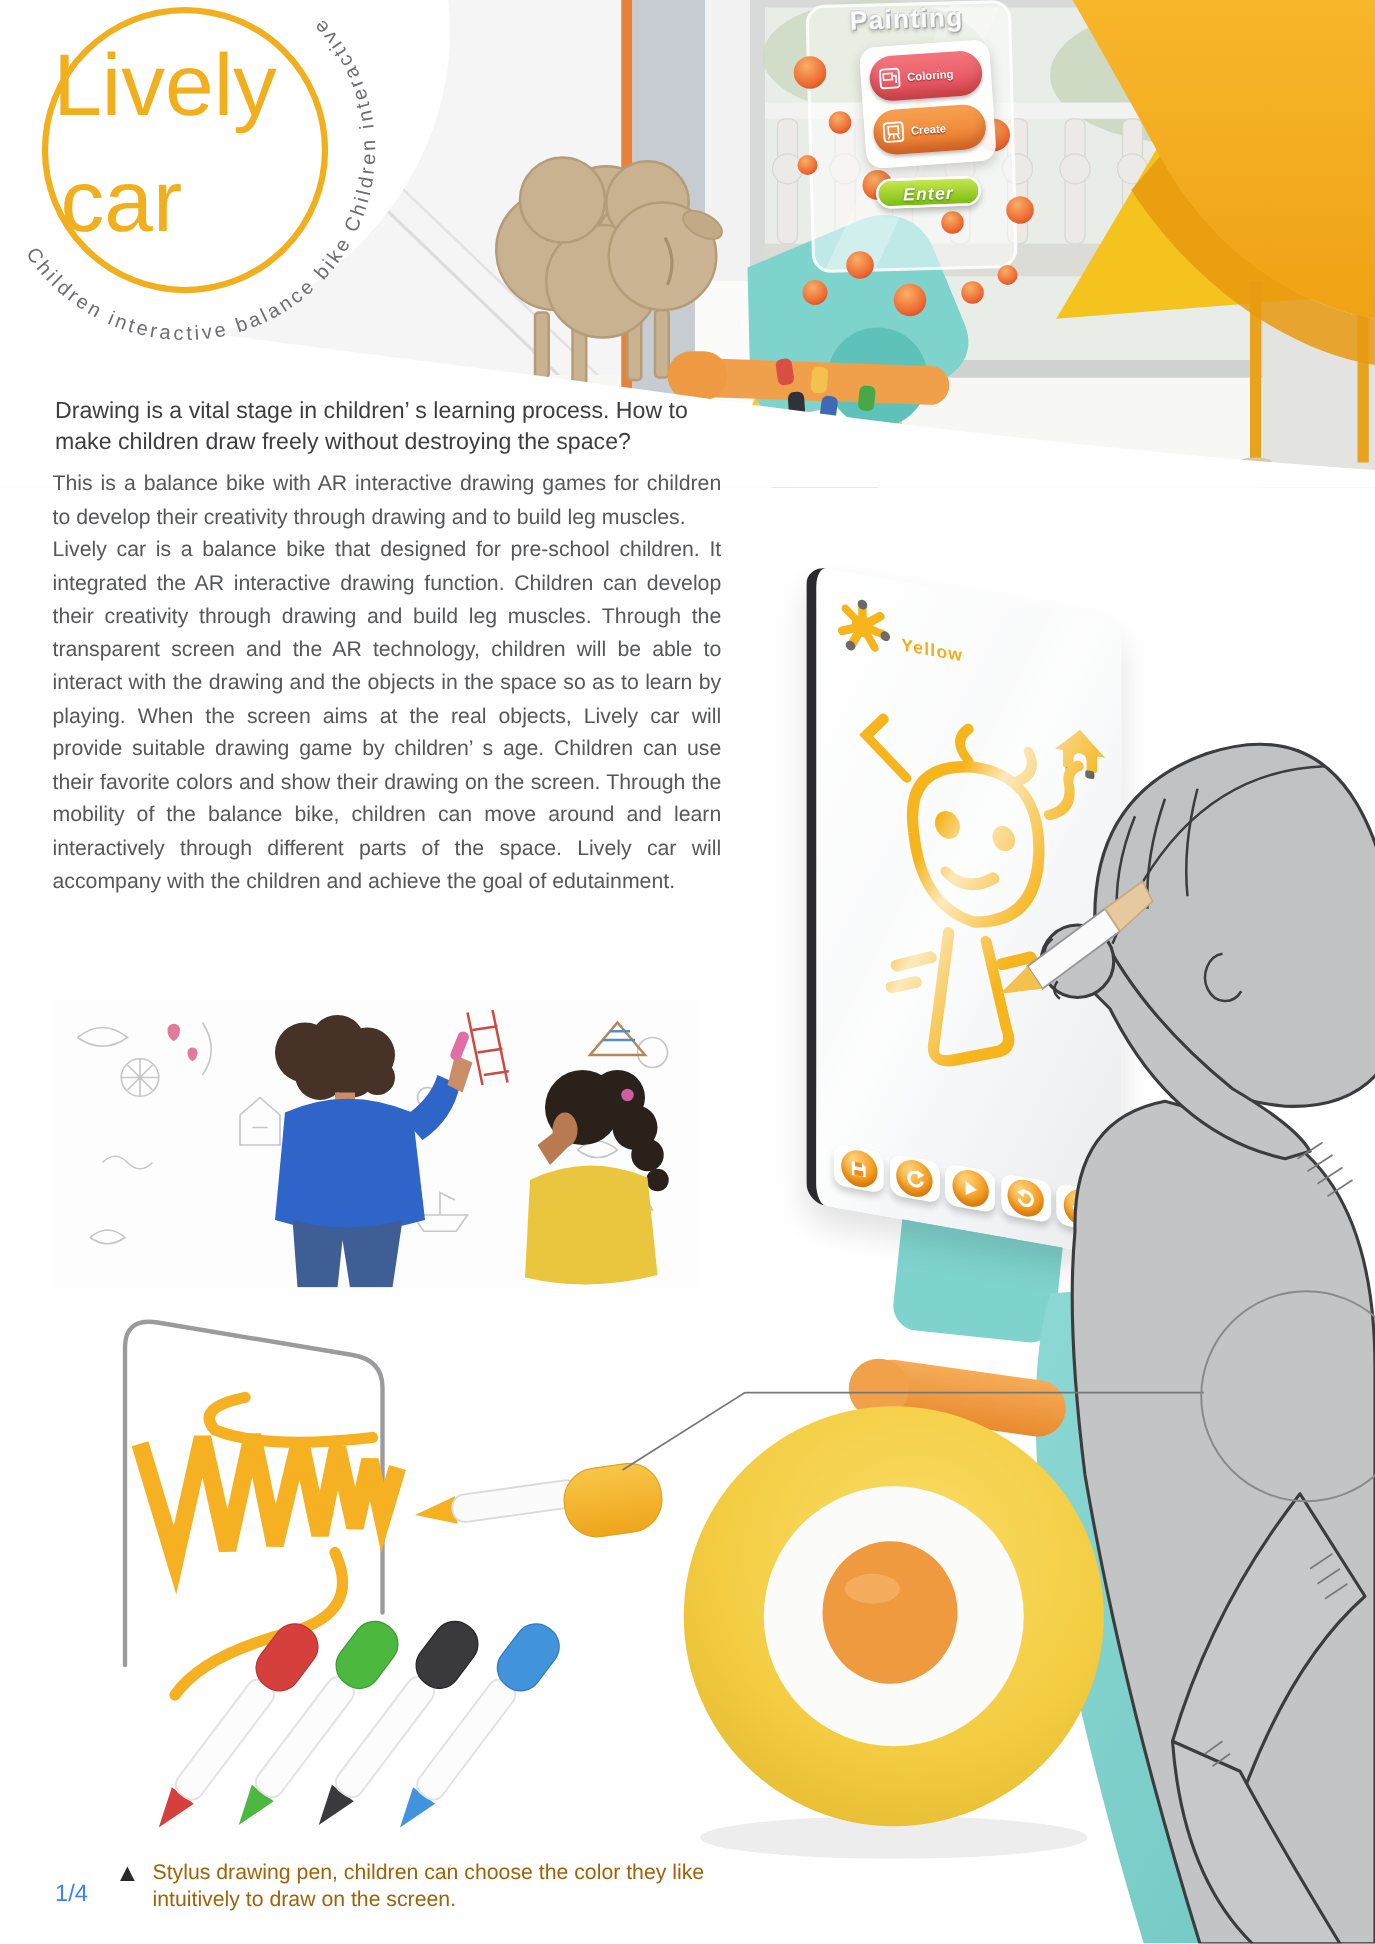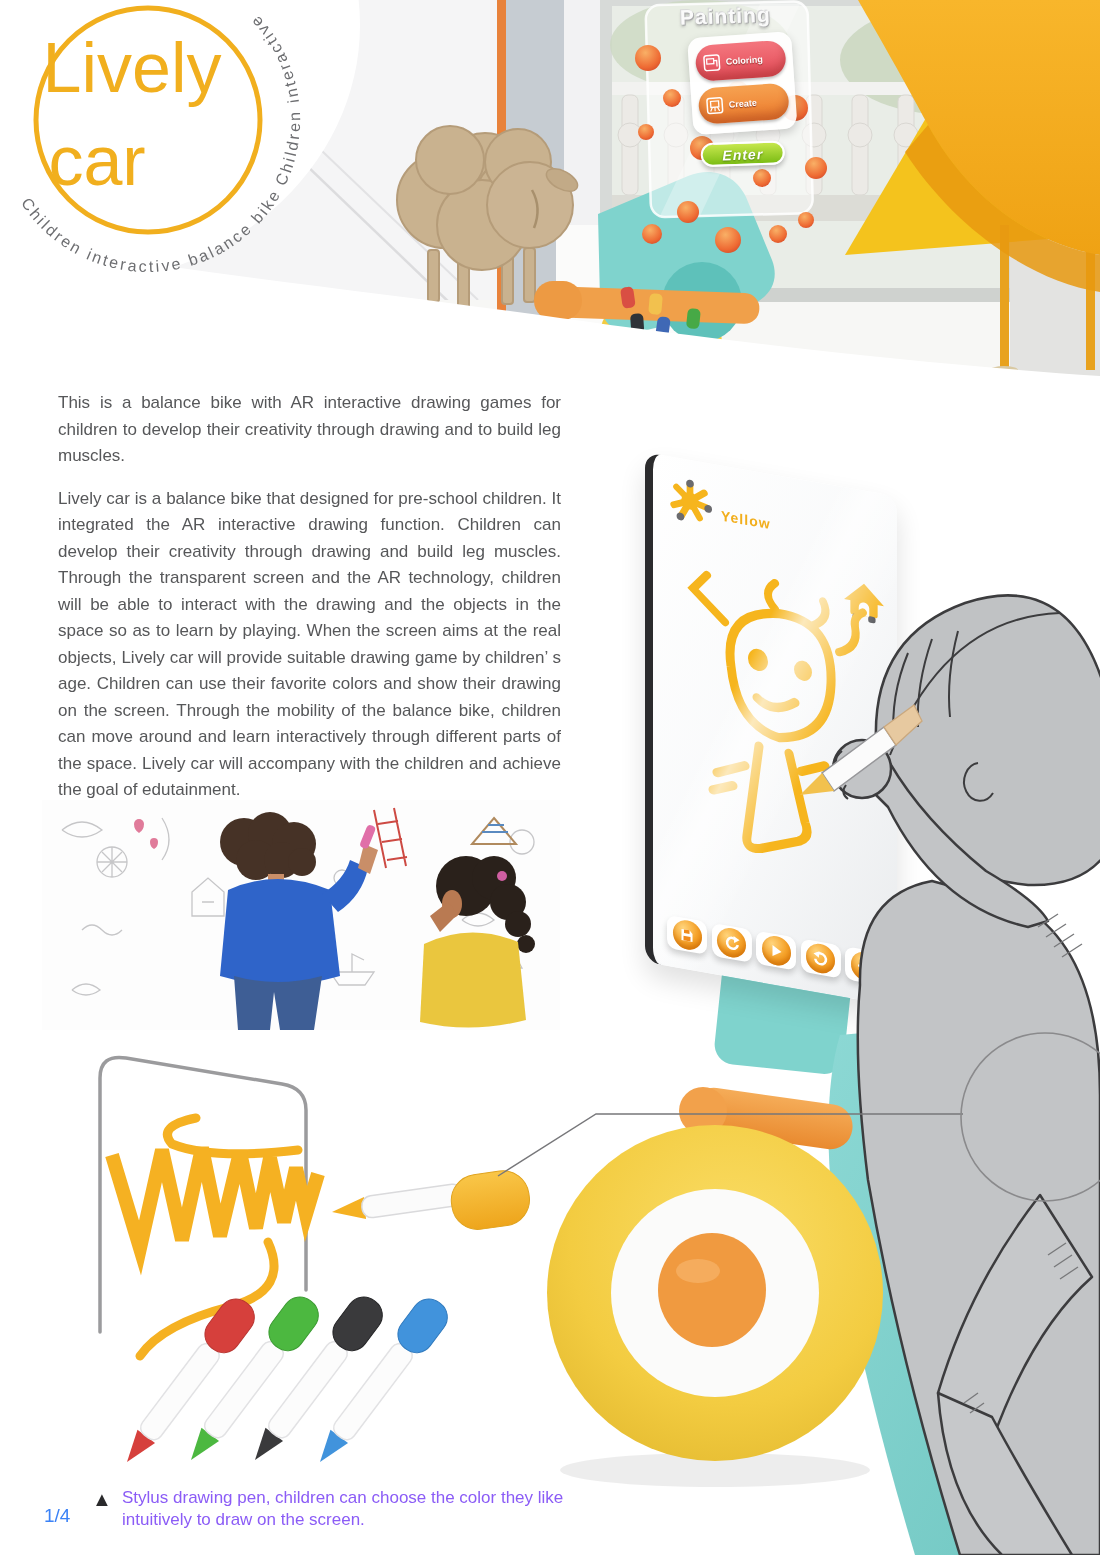--- a/index.html
+++ b/index.html
@@ -28,21 +28,21 @@
             text-shadow:0 1px 2px #4e7d0a;box-shadow:0 3px 5px rgba(0,0,0,.25);}
 
   
   .logo{position:absolute;left:0;top:0;width:340px;height:300px;z-index:3;}
 
   
   .headline{position:absolute;left:44px;top:315px;width:548px;font-size:18.5px;line-height:25px;
             color:#3e3e40;z-index:2;}
   .bodycopy{position:absolute;left:42px;top:374px;width:535px;font-size:17px;line-height:26.5px;
             color:#565759;text-align:justify;z-index:2;}
-  .bodycopy p{margin:16px;}
+  .bodycopy p{margin:0;}
 
   
   .kidsphoto{position:absolute;left:42px;top:800px;width:518px;height:230px;overflow:hidden;background:#fdfdfd;z-index:1;}
 
   
   .bike-svg{position:absolute;left:540px;top:555px;width:560px;height:1000px;z-index:1;}
   .child-svg{position:absolute;left:540px;top:555px;width:560px;height:1000px;z-index:3;pointer-events:none;}
   .annot-svg{position:absolute;left:0;top:1000px;width:1100px;height:555px;z-index:4;pointer-events:none;}
 
   .screen{position:absolute;left:645px;top:452px;width:252px;height:510px;z-index:2;
@@ -59,21 +59,21 @@
   .toolbar{position:absolute;left:14px;right:12px;bottom:18px;display:flex;justify-content:space-between;z-index:2;}
   .tool{width:40px;height:33px;background:#fff;border-radius:9px;box-shadow:0 4px 6px rgba(0,0,0,.18);
         display:flex;align-items:center;justify-content:center;}
   .orb{width:29px;height:29px;border-radius:50%;
        background:radial-gradient(circle at 35% 28%,#FFD47C 0%,#F6A32A 52%,#E87F06 100%);
        box-shadow:inset 0 -4px 5px rgba(190,95,0,.5);display:flex;align-items:center;justify-content:center;}
 
   
   .pageno{position:absolute;left:44px;top:1505px;font-size:19px;color:#3b82f6;z-index:2;}
   .cap-marker{position:absolute;left:92px;top:1488px;font-size:20px;color:#29292b;z-index:2;}
-  .caption{position:absolute;left:122px;top:1487px;width:482px;font-size:17px;line-height:21.5px;color:#8b5cf6;z-index:2;}
+  .caption{position:absolute;left:122px;top:1487px;width:482px;font-size:17px;line-height:21.5px;color:#a16207;z-index:2;}
 </style>
 </head>
 <body>
 
 <div class="page">
 
   <div class="hero">
     <svg width="1100" height="390" viewBox="0 0 1100 390">
       <defs>
         <radialGradient id="eggGrad" cx="40%" cy="30%" r="75%">
@@ -226,20 +226,21 @@
       <circle cx="148" cy="120" r="112" fill="none" stroke="#F1AF1E" stroke-width="5"></circle>
       <text x="132" y="92" text-anchor="middle" font-size="70" fill="#F1AF1E">Lively</text>
       <text x="97" y="185" text-anchor="middle" font-size="70" fill="#F1AF1E">car</text>
       <path id="ringPath" d="M20.6,202.8 A152,152 0 1 0 161.2,-31.4" fill="none"></path>
       <text font-size="16" letter-spacing="2.5" fill="#6d6e71">
         <textPath href="#ringPath" startOffset="0">Children interactive balance bike Children interactive</textPath>
       </text>
     </svg>
   </div>
 
+  <div class="headline">Drawing is a vital stage in children’ s learning process. How to make children draw freely without destroying the space?</div>
   <div class="bodycopy">
     <p>This is a balance bike with AR interactive drawing games for children to develop their creativity through drawing and to build leg muscles.</p>
     <p>Lively car is a balance bike that designed for pre-school children. It integrated the AR interactive drawing function. Children can develop their creativity through drawing and build leg muscles. Through the transparent screen and the AR technology, children will be able to interact with the drawing and the objects in the space so as to learn by playing. When the screen aims at the real objects, Lively car will provide suitable drawing game by children’ s age. Children can use their favorite colors and show their drawing on the screen. Through the mobility of the balance bike, children can move around and learn interactively through different parts of the space. Lively car will accompany with the children and achieve the goal of edutainment.</p>
   </div>
 
   <div class="kidsphoto">
     <svg width="518" height="230" viewBox="0 0 518 230">
       <rect width="518" height="230" fill="#fdfdfd"></rect>
       <g stroke="#c6c6c8" stroke-width="1.3" fill="none">
         <path d="M20,30 q20,-16 40,0 q-20,14 -40,0"></path>

